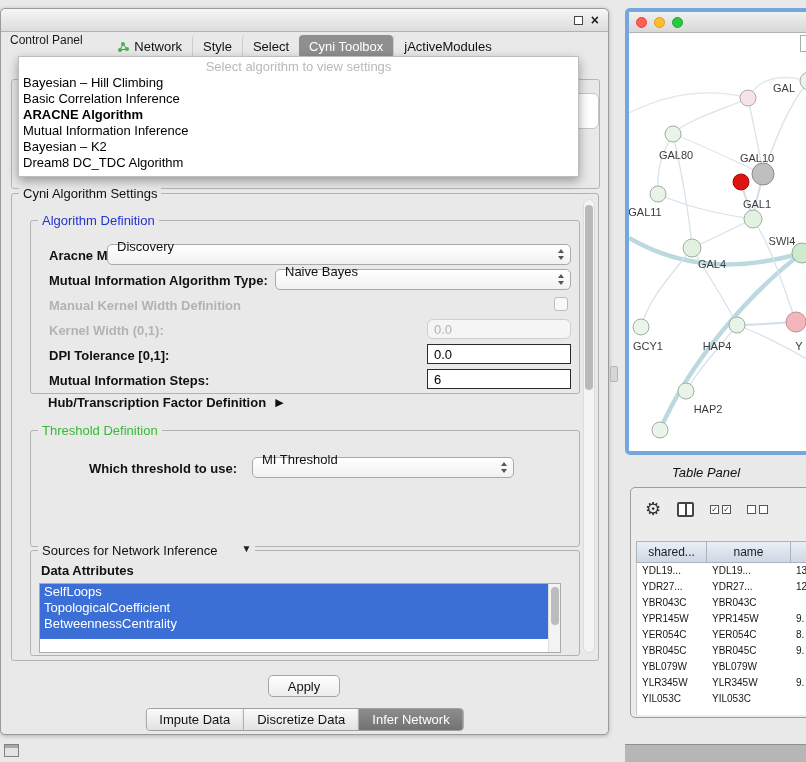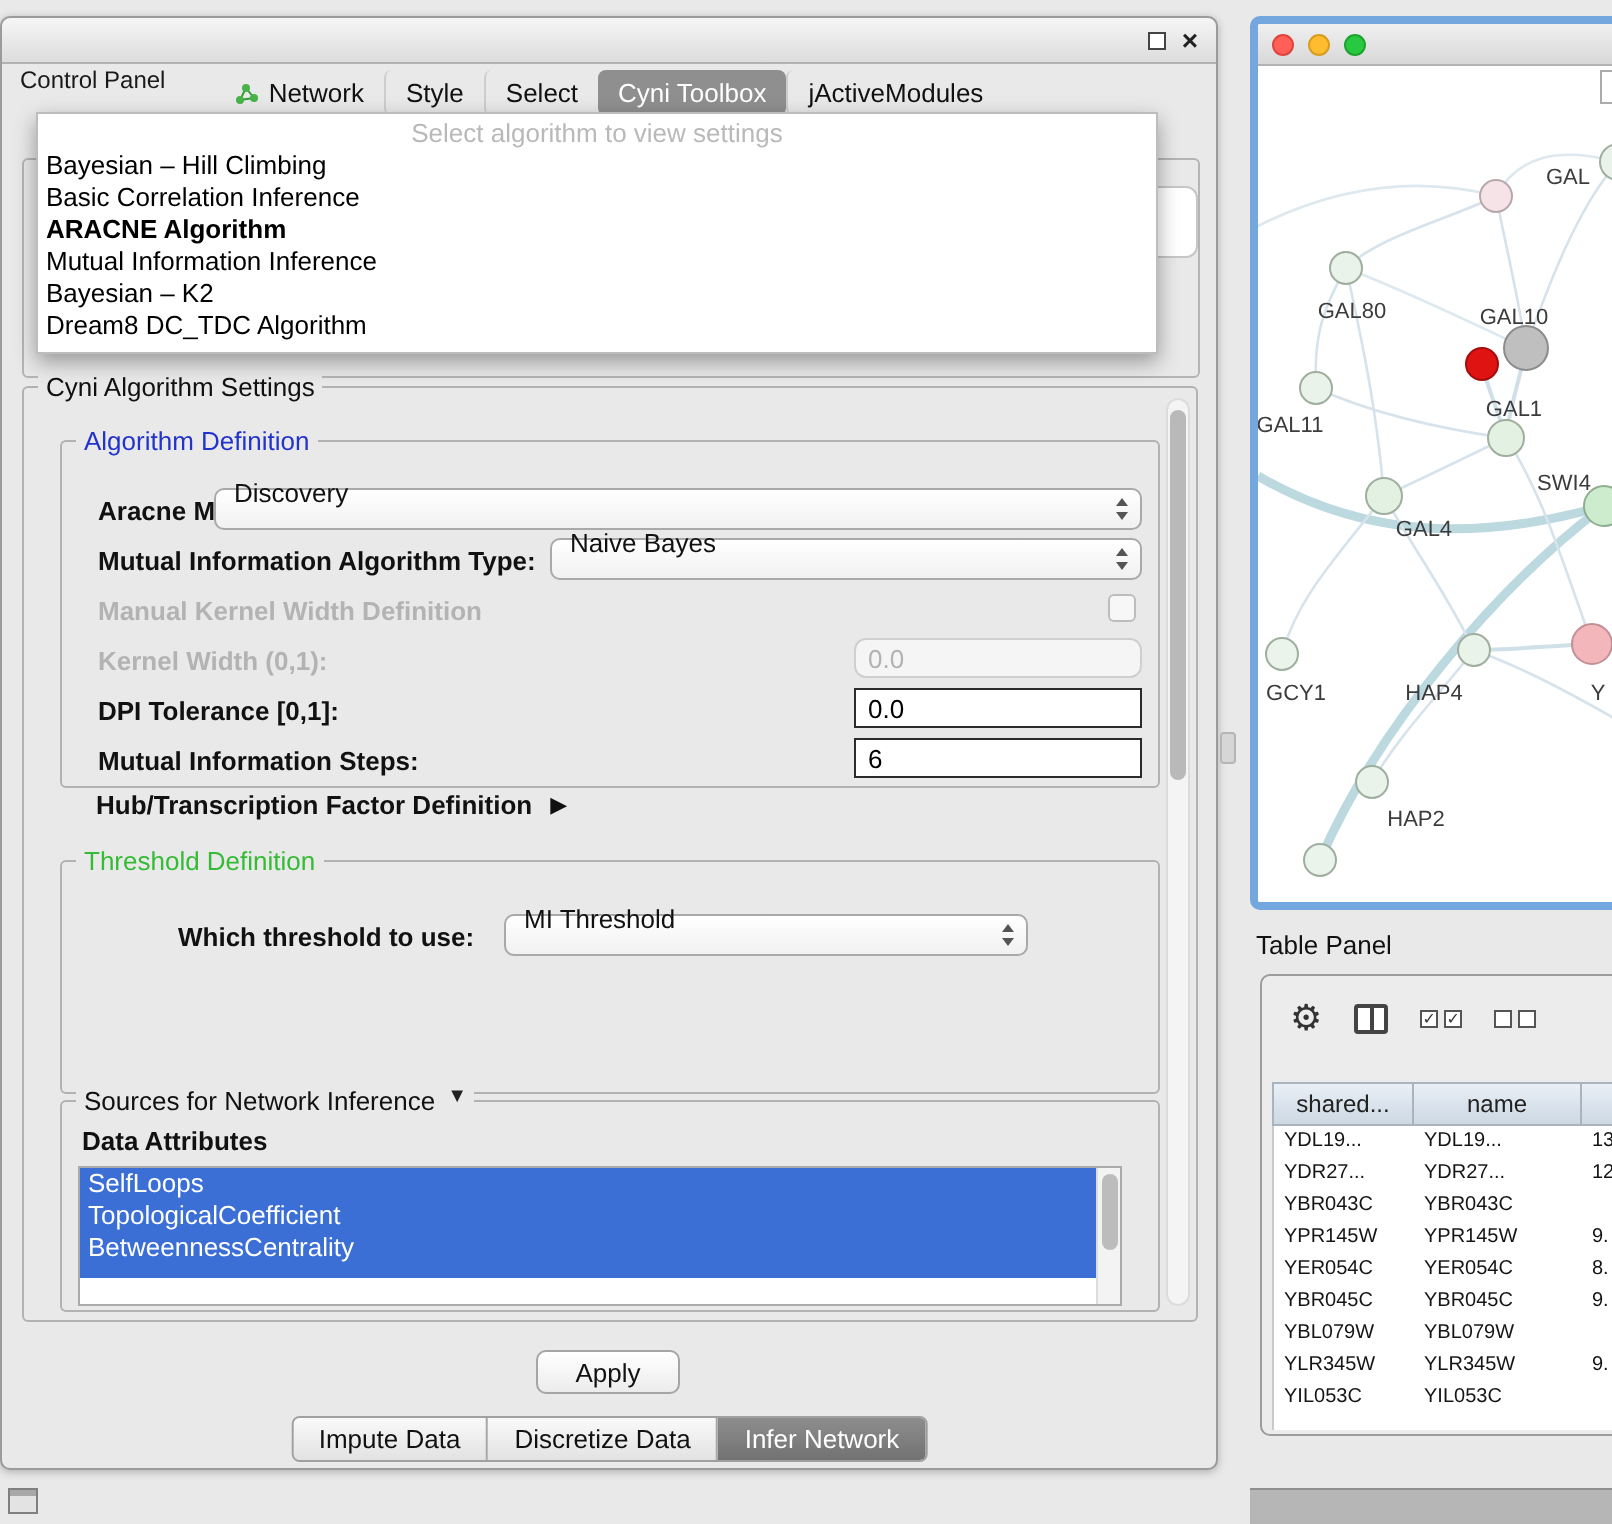--- a/index.html
+++ b/index.html
@@ -51,21 +51,21 @@
   .combo-arrows i.down { border-top:4.5px solid #555; }
 
   .numfield { position:absolute; height:20px; border:1px solid #2b2b2b; background:#fff; text-align:left;
               padding:0 6px; font-size:13px; font-family:"Liberation Sans",sans-serif; }
   .numfield.disabled { border:1px solid #cfcfcf; background:#f5f5f5; color:#b3b3b3; border-radius:6px; }
   .checkbox { position:absolute; width:14px; height:14px; border:1px solid #bdbdbd; background:#f7f7f7; border-radius:3px; }
 
   .hub-row { position:absolute; left:36px; top:201px; display:flex; align-items:center; gap:9px; }
   .hub-row .tri { font-size:11px; color:#111; }
 
-  .src-legend { display:flex; align-items:flex-start; gap:6px; }
+  .src-legend { display:flex; align-items:flex-start; gap:24px; }
   .src-legend .tri { font-size:10px; color:#222; }
 
   .attr-list { position:absolute; left:8px; top:32px; width:522px; height:70px; background:#fff;
                border:1px solid #ababab; overflow:hidden; }
   .attr-item { height:16px; line-height:16px; padding-left:4px; background:#3b6fd6; color:#fff; font-size:13px; }
   .attr-item.partial { height:7px; overflow:hidden; }
   .list-scroll { position:absolute; right:0; top:0; bottom:0; width:12px; background:#f3f3f3; border-left:1px solid #ddd; }
   .list-scroll .thumb { position:absolute; left:1.5px; top:3px; width:8px; height:38px; background:#bcbcbc; border-radius:4px; }
 
   .settings-scroll { position:absolute; right:3px; top:5px; bottom:7px; width:12px; background:#f4f4f4;
@@ -89,21 +89,21 @@
                   display:flex; align-items:center; padding-left:7px; gap:7px; }
   .light { width:11px; height:11px; border-radius:50%; }
   .light.red { background:#ff5f57; border:1px solid #e0443e; }
   .light.yellow { background:#febc2e; border:1px solid #d89c1e; }
   .light.green { background:#28c840; border:1px solid #1da32f; }
   .net-canvas { position:relative; height:418px; background:#fff; overflow:hidden; }
   .net-corner-box { position:absolute; right:0; top:2px; width:13px; height:17px; background:#fff; border:1px solid #ababab; }
   svg text { font-family:"Liberation Sans",sans-serif; font-size:11px; fill:#3c3c3c; text-anchor:middle; }
 
   
-  .tp-label { position:absolute; left:628px; top:465px; font-size:13px; color:#111; }
+  .tp-label { position:absolute; left:672px; top:465px; font-size:13px; color:#111;font-style:italic; }
   .table-window { position:absolute; left:630px; top:487px; width:182px; height:231px; background:#ececec;
                   border:1px solid #9c9c9c; border-radius:5px; overflow:hidden; }
   .tp-toolbar { position:absolute; left:14px; top:12px; display:flex; align-items:center; gap:16px; }
   .gear { font-size:18px; color:#333; line-height:18px; }
   .icon-columns { width:17px; height:15px; border:2px solid #444; border-radius:2px; position:relative; background:#fff; }
   .icon-columns::after { content:""; position:absolute; left:50%; top:0; bottom:0; width:2px; background:#444; transform:translateX(-50%); }
   .check-pair { display:flex; gap:3px; }
   .mini-box { width:9px; height:9px; border:1.5px solid #555; font-size:8px; line-height:7px; text-align:center; color:#333; background:#fff; }
 
   .tp-table { position:absolute; left:5px; top:53px; right:0; }

